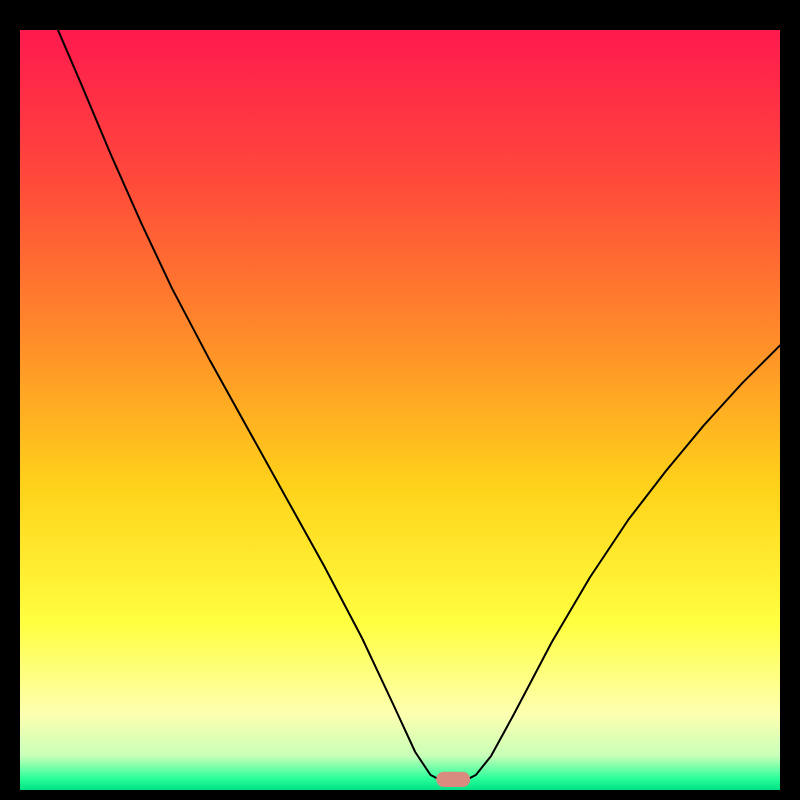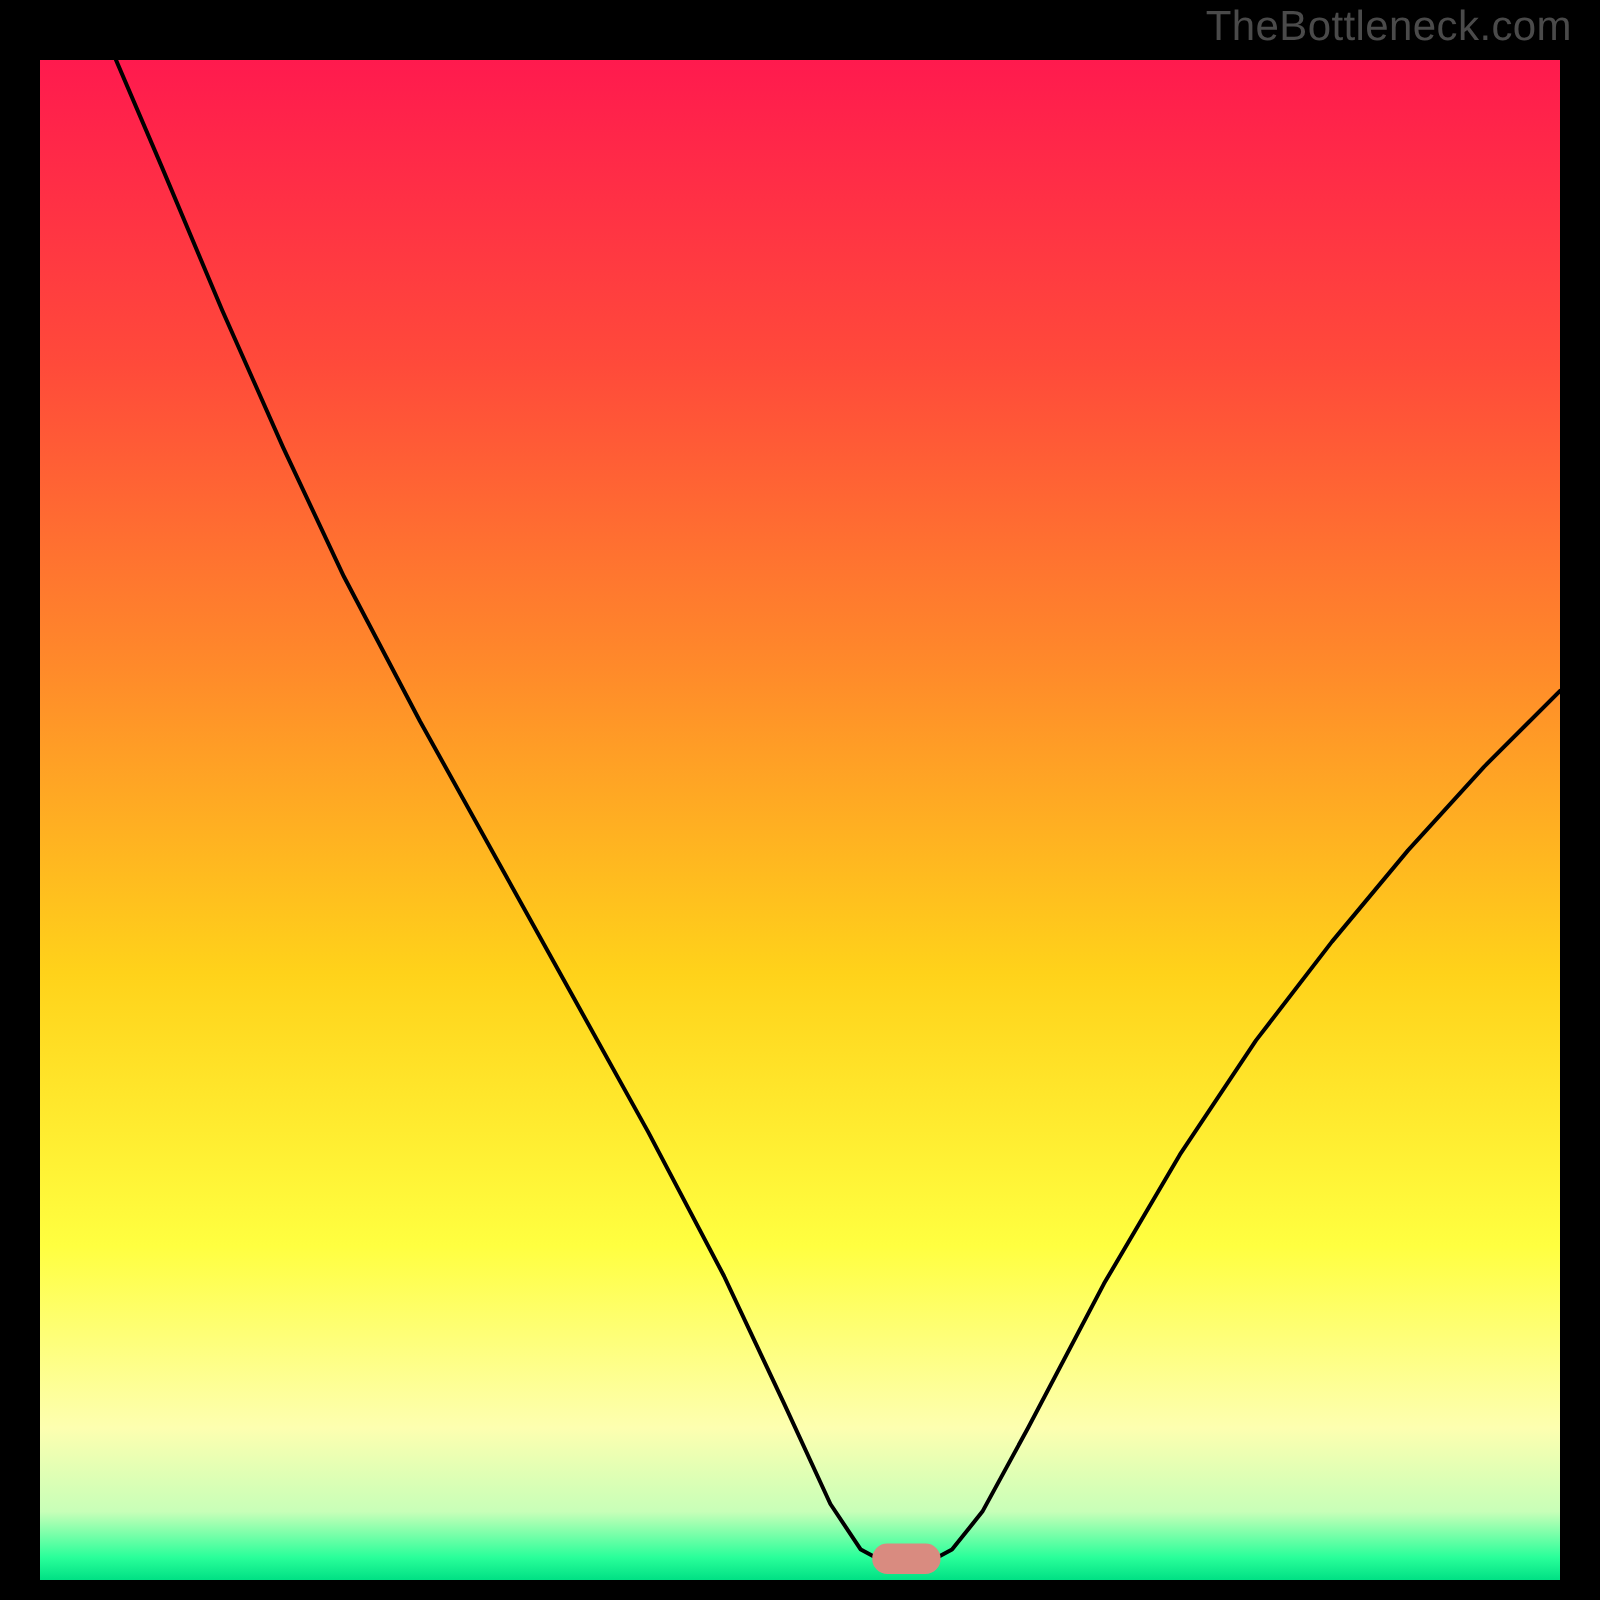--- a/index.html
+++ b/index.html
@@ -43,21 +43,20 @@
     height: 760px;
   }
   svg {
     display: block;
   }
 </style>
 </head>
 <body>
 
 <div class="frame">
-  <div class="watermark">TheBottleneck.com</div>
 
   <div class="plot-outer">
     <svg class="plot-inner" viewBox="0 0 760 760" preserveAspectRatio="none">
       <defs>
         <linearGradient id="bg-grad" x1="0" y1="0" x2="0" y2="1">
             <stop offset="0%" stop-color="#ff1a4e"></stop>
             <stop offset="20%" stop-color="#ff4a3a"></stop>
             <stop offset="40%" stop-color="#ff8a2a"></stop>
             <stop offset="60%" stop-color="#ffd21a"></stop>
             <stop offset="78%" stop-color="#ffff40"></stop>

